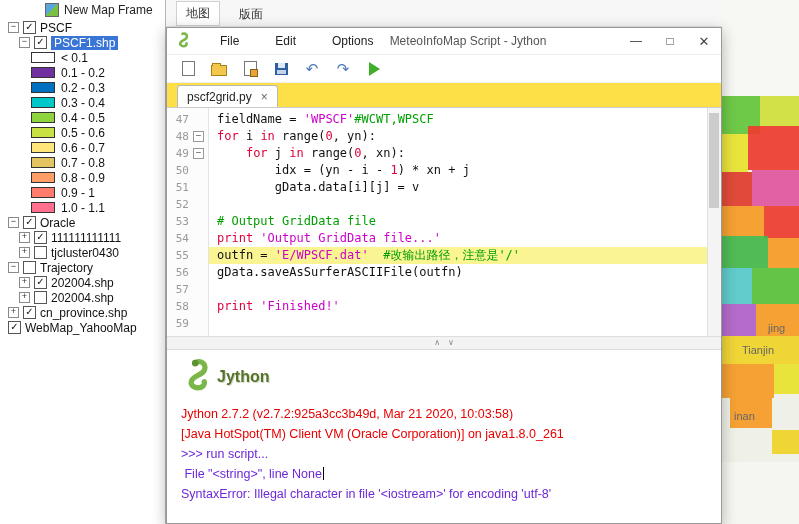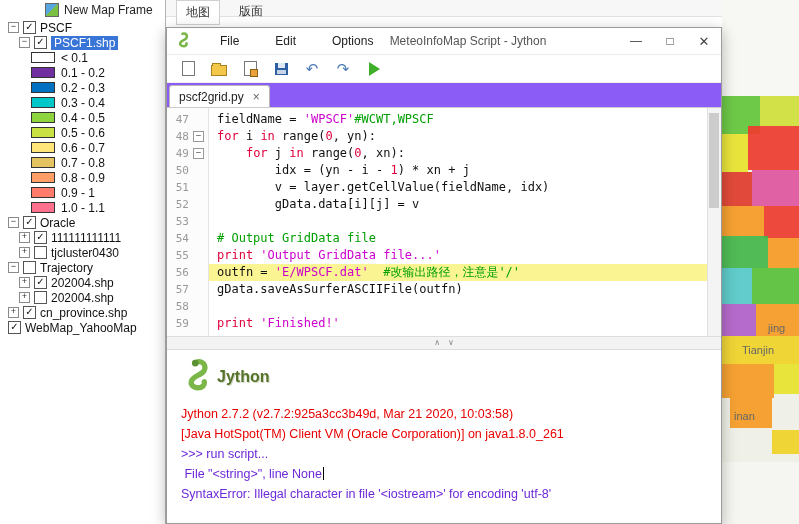--- a/index.html
+++ b/index.html
@@ -16,22 +16,22 @@
   .lvl0{padding-left:8px;} .lvl1{padding-left:19px;} .lvl2{padding-left:31px;}
   .expander{flex:0 0 9px;width:9px;height:9px;border:1px solid #8a8a8a;background:#fff;
       font-size:9px;line-height:7px;text-align:center;color:#333;margin-right:4px;}
   .cbx{flex:0 0 11px;width:11px;height:11px;border:1px solid #555;background:#fff;
       font-size:10px;line-height:10px;text-align:center;margin-right:4px;color:#111;}
   .swatch{flex:0 0 22px;width:22px;height:9px;border:1px solid #333;margin-right:6px;}
   .tlabel{color:#111;}
   .tlabel.sel{background:#3875d7;color:#fff;padding:0 3px;}
 
   
-  .topbar{position:absolute;left:166px;top:0;width:556px;height:17px;background:#f7f7f7;
-      border-bottom:1px solid #e2e2e2;display:flex;align-items:flex-start;gap:10px;
+  .topbar{position:absolute;left:166px;top:0;width:556px;height:27px;background:#f7f7f7;
+      border-bottom:1px solid #e2e2e2;display:flex;align-items:flex-end;gap:10px;
       padding-left:10px;font-size:12px;box-sizing:border-box;}
   .apptab{padding:3px 9px;color:#333;}
   .apptab.active{background:#fff;border:1px solid #d0d0d0;}
 
   
   .swin{position:absolute;left:166px;top:27px;width:556px;height:497px;background:#fff;
       border:1px solid #9a9a9a;box-shadow:0 4px 14px rgba(0,0,0,.28);
       display:flex;flex-direction:column;box-sizing:border-box;}
   .titlebar{height:26px;flex:0 0 26px;display:flex;align-items:center;position:relative;
       background:#fff;border-bottom:1px solid #ececec;padding-left:8px;font-size:12px;}
@@ -55,22 +55,22 @@
   .ic-save-as{width:11px;height:13px;background:#fff;border:1px solid #777;position:relative;}
   .ic-save-as::after{content:"";position:absolute;right:-2px;bottom:-2px;width:6px;height:6px;
       background:#e8a33d;border:1px solid #8a6312;}
   .ic-save{width:13px;height:12px;background:#2e5fa3;position:relative;}
   .ic-save::before{content:"";position:absolute;left:3px;top:0;width:7px;height:5px;background:#dfe8f5;}
   .ic-save::after{content:"";position:absolute;left:2px;bottom:1px;width:9px;height:4px;background:#c8d4e8;}
   .ic-undo,.ic-redo{font-size:15px;color:#4a7ab5;line-height:15px;}
   .ic-run-script{width:0;height:0;border-left:11px solid #3fae29;
       border-top:7px solid transparent;border-bottom:7px solid transparent;}
 
-  .tabbar{height:24px;flex:0 0 24px;background:#8b5cf6;border-bottom:1px solid #ccc;
-      display:flex;align-items:flex-end;padding-left:2px;}
+  .tabbar{height:24px;flex:0 0 24px;background:#fde047;border-bottom:1px solid #ccc;
+      display:flex;align-items:flex-end;padding-left:10px;}
   .tab{background:#fff;border:1px solid #b9b9b9;border-bottom:none;height:21px;display:flex;
       align-items:center;gap:9px;padding:0 9px;font-size:12px;border-radius:3px 3px 0 0;}
   .tab-close{color:#666;}
 
   .editor{flex:0 0 228px;display:flex;position:relative;overflow:hidden;
       font-family:"DejaVu Sans Mono",monospace;font-size:12px;background:#fff;}
   .gutter{width:42px;flex:0 0 42px;background:#fcfcfc;border-right:1px solid #e4e4e4;
       padding-top:3px;box-sizing:border-box;}
   .gline{height:17px;display:flex;align-items:center;}
   .lnum{width:22px;text-align:right;color:#999;font-size:11px;}
@@ -332,21 +332,20 @@
           </div>
           <div class="gline">
             <span class="lnum">59</span>
           </div>
         </div>
       <div class="codecol">
           <div class="cline"><span class="tok-n">fieldName = </span><span class="tok-s">'WPSCF'</span><span class="tok-c">#WCWT,WPSCF</span></div>
           <div class="cline"><span class="tok-k">for</span><span class="tok-n"> i </span><span class="tok-k">in</span><span class="tok-n"> range(</span><span class="tok-num">0</span><span class="tok-n">, yn):</span></div>
           <div class="cline"><span class="tok-n">    </span><span class="tok-k">for</span><span class="tok-n"> j </span><span class="tok-k">in</span><span class="tok-n"> range(</span><span class="tok-num">0</span><span class="tok-n">, xn):</span></div>
           <div class="cline"><span class="tok-n">        idx = (yn - i - </span><span class="tok-num">1</span><span class="tok-n">) * xn + j</span></div>
-          <div class="cline"><span class="tok-n">        v = layer.getCellValue(fieldName, idx)</span></div>
           <div class="cline"><span class="tok-n">        gData.data[i][j] = v</span></div>
           <div class="cline"></div>
           <div class="cline"><span class="tok-c"># Output GridData file</span></div>
           <div class="cline"><span class="tok-k">print</span><span class="tok-n"> </span><span class="tok-s">'Output GridData file...'</span></div>
           <div class="cline hl"><span class="tok-n">outfn = </span><span class="tok-s">'E/WPSCF.dat'</span><span class="tok-n">  </span><span class="tok-c">#改输出路径，注意是'/'</span></div>
           <div class="cline"><span class="tok-n">gData.saveAsSurferASCIIFile(outfn)</span></div>
           <div class="cline"></div>
           <div class="cline"><span class="tok-k">print</span><span class="tok-n"> </span><span class="tok-s">'Finished!'</span></div>
         </div>
       <div class="vscroll">

